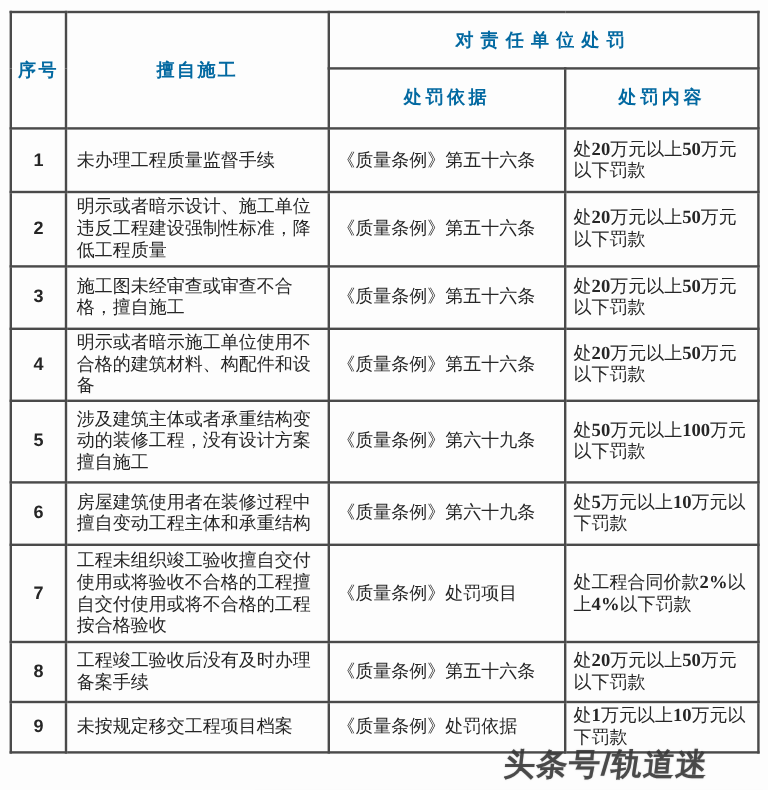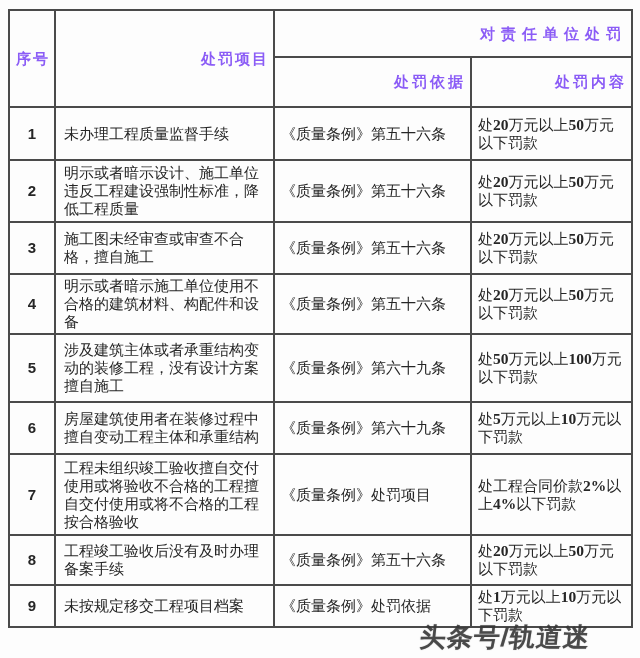--- a/index.html
+++ b/index.html
@@ -33,22 +33,22 @@
   
   col.c-no    { width: 46px; }
   col.c-item  { width: 219px; }
   col.c-basis { width: 197px; }
   col.c-cont  { width: 161px; }
 
   
   .penalty thead th {
     font-family: "Liberation Serif", serif;
     font-weight: bold;
-    text-align: right;
-    color: #8b5cf6;
+    text-align: center;
+    color: #0369a1;
   }
   .th-group   { font-size: 17px; letter-spacing: 6px; height: 41px; }
   .th-sub     { font-size: 16px; letter-spacing: 3px; height: 44px; }
   .th-serial, .th-item { font-size: 16px; letter-spacing: 2px; border-radius: 11px; }
 
   
   .penalty tbody td.cell-no {
     text-align: center;
     font-weight: bold;
     font-size: 15px;
@@ -91,21 +91,21 @@
   <table class="penalty">
     <colgroup>
       <col class="c-no">
         <col class="c-item">
         <col class="c-basis">
         <col class="c-cont">
     </colgroup>
     <thead>
       <tr>
         <th class="th-serial" rowspan="2">序号</th>
-        <th class="th-item" rowspan="2">处罚项目</th>
+        <th class="th-item" rowspan="2">擅自施工</th>
         <th class="th-group" colspan="2">对责任单位处罚</th>
       </tr>
       <tr>
         <th class="th-sub">处罚依据</th>
         <th class="th-sub">处罚内容</th>
       </tr>
     </thead>
     <tbody>
         <tr>
     <td class="cell-no">1</td>

